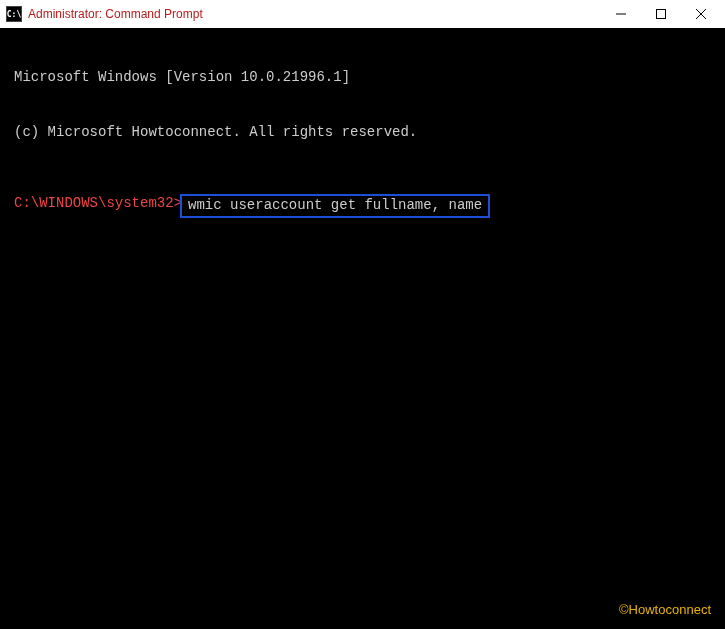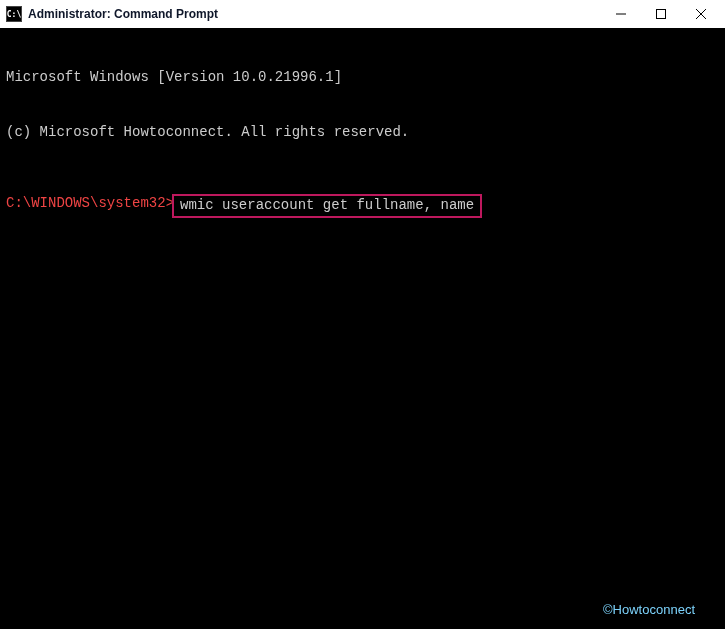--- a/index.html
+++ b/index.html
@@ -42,22 +42,21 @@
       background: #000;
       color: #fff;
       font-size: 8px;
       font-family: "Consolas", monospace;
       font-weight: bold;
       border: 1px solid #444;
     }
     .title-text {
       flex: 1;
       font-size: 12px;
-      color: #0f172a;
-      font-weight: bold;
+      color: #b91c1c;
     }
     .window-controls {
       display: flex;
       height: 100%;
     }
     .win-btn {
       width: 40px;
       height: 28px;
       display: flex;
       align-items: center;
@@ -70,47 +69,47 @@
       width: 10px;
       height: 10px;
     }
     .terminal {
       flex: 1;
       background: #000;
       color: #ccc;
       font-family: "Consolas", "Courier New", monospace;
       font-size: 14px;
       line-height: 1.3;
-      padding: 4px 6px;
+      padding: 4px 14px;
       white-space: pre;
       position: relative;
     }
     .terminal-line {
       display: block;
     }
     .prompt-line {
       display: flex;
       align-items: flex-start;
       margin-top: 16px;
     }
     .prompt-path {
       color: #ef4444;
     }
     .command-highlight {
-      border: 2px solid #be185d;
+      border: 2px solid #1d4ed8;
       padding: 0 6px 2px 6px;
       color: #ccc;
       display: inline-block;
       margin-left: -2px;
     }
     .watermark {
       position: absolute;
       bottom: 10px;
-      right: 30px;
-      color: #7dd3fc;
+      right: 14px;
+      color: #eab308;
       font-family: "Segoe UI", Tahoma, sans-serif;
       font-size: 13px;
     }
   </style>
 </head>
 <body>
 
 <div class="window">
 
   <div class="titlebar">

